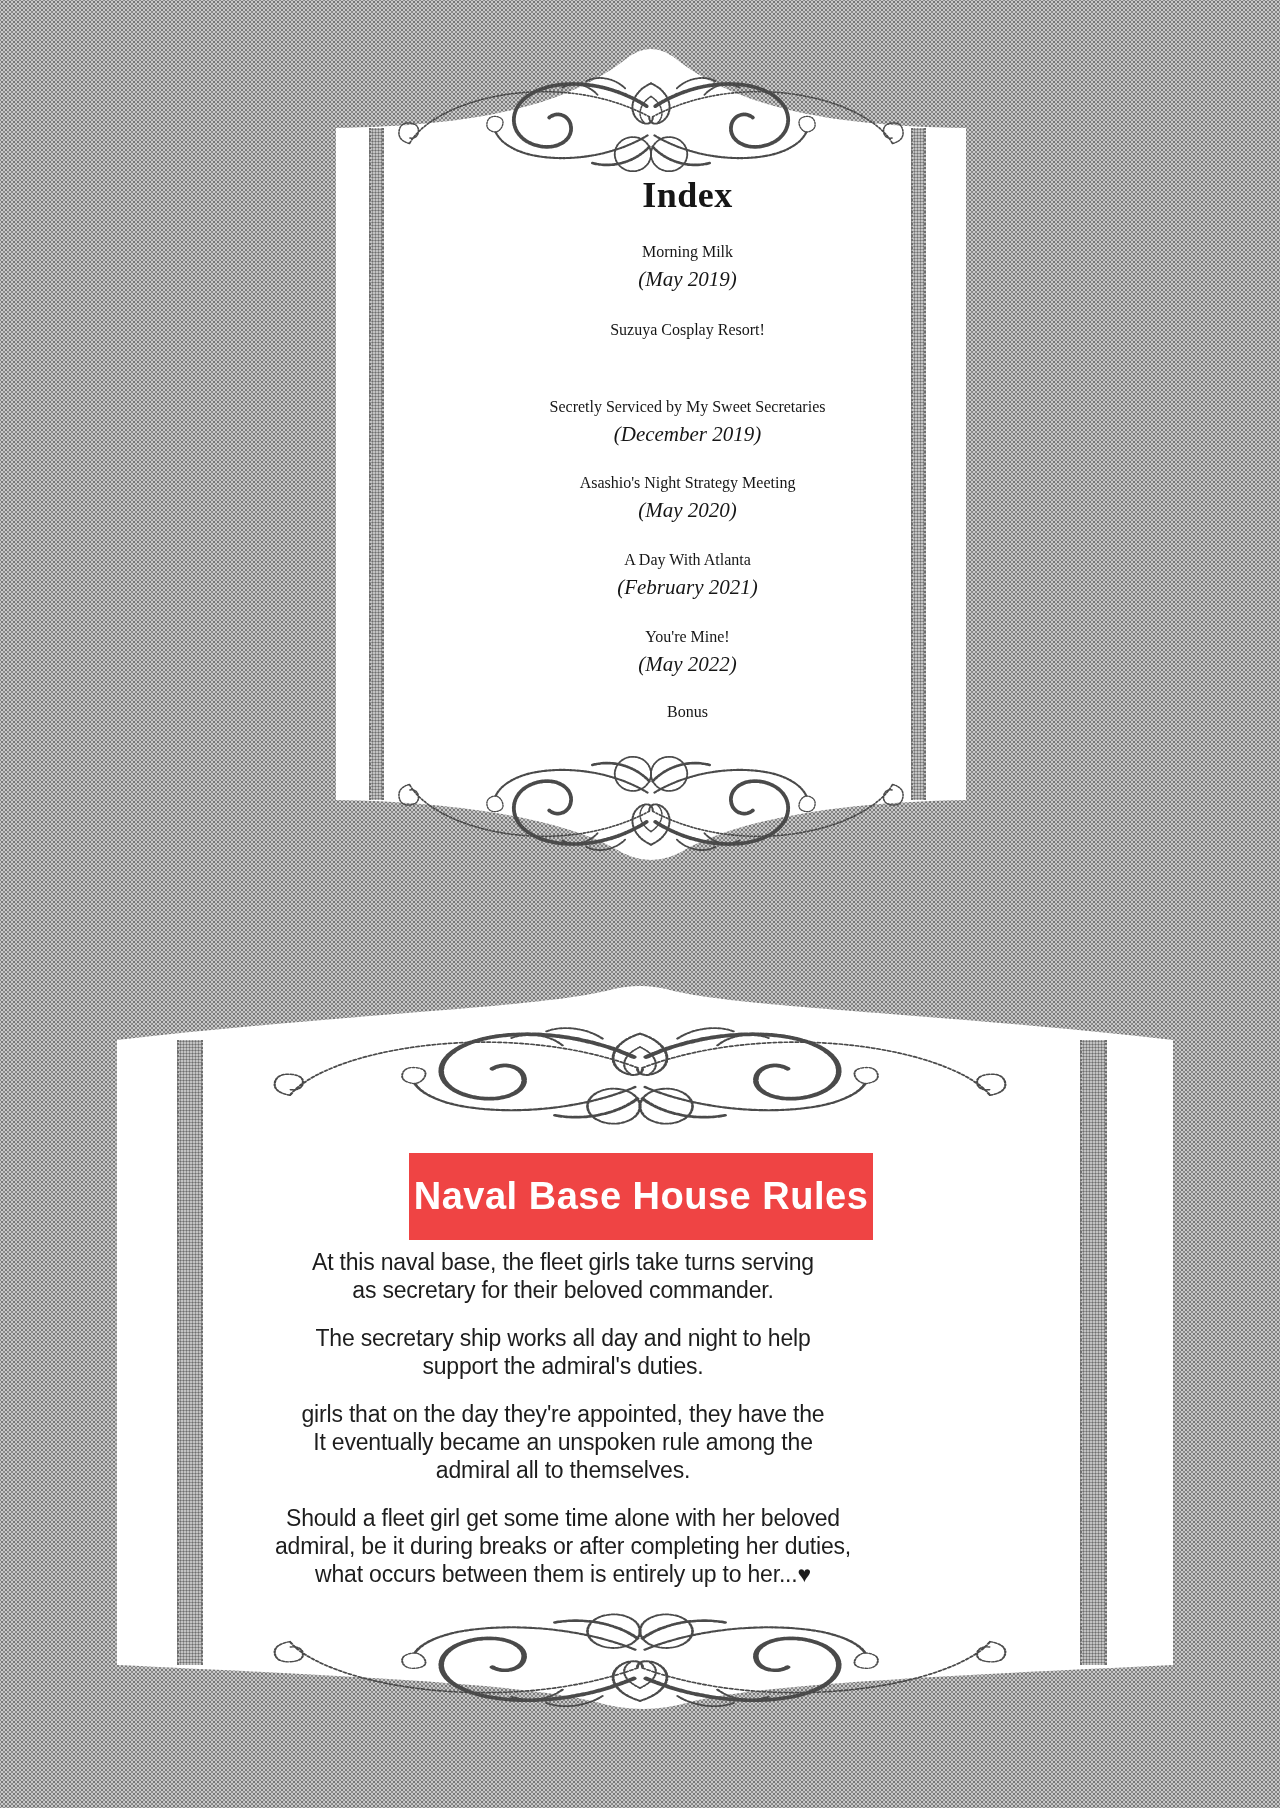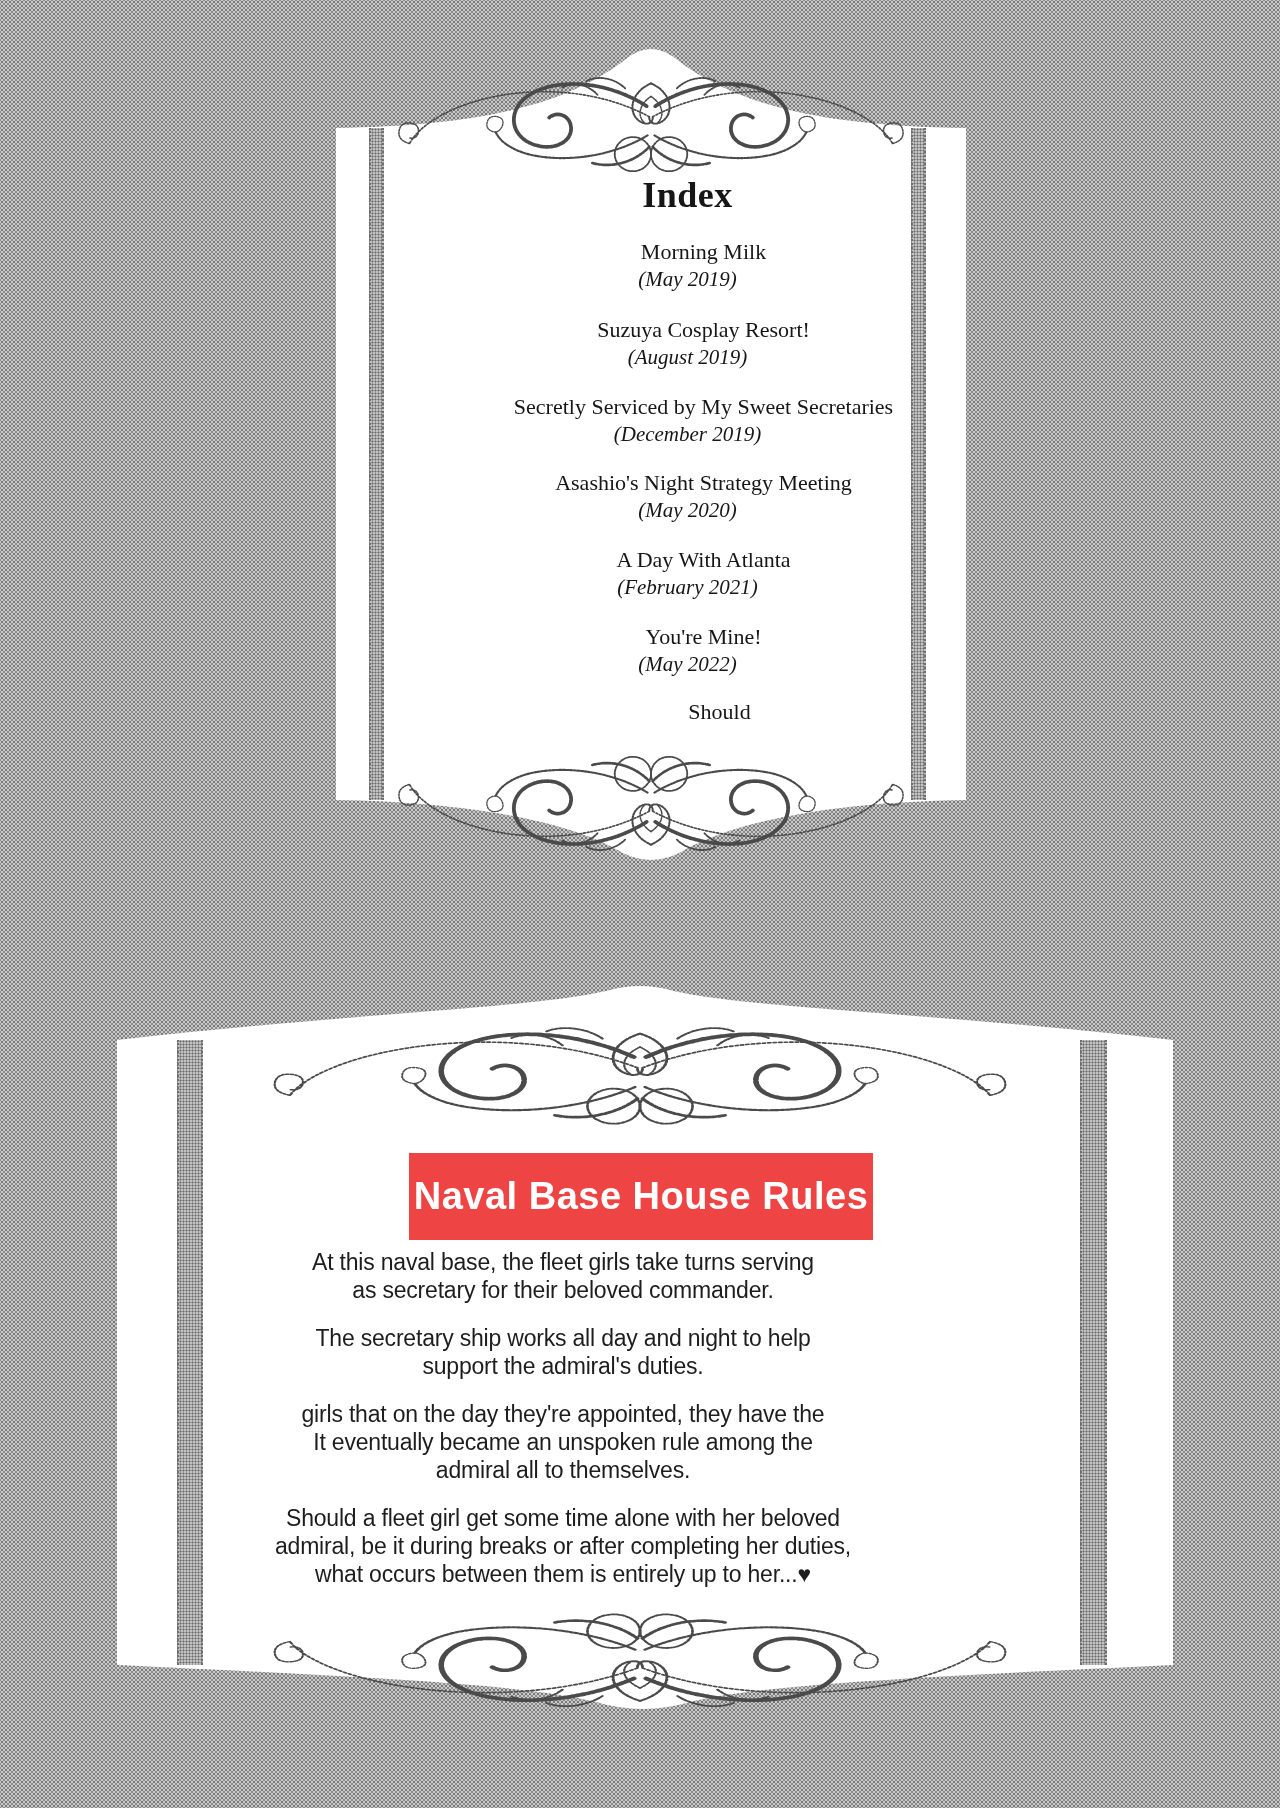--- a/index.html
+++ b/index.html
@@ -24,21 +24,21 @@
     background-size:3px 3px,3px 3px;
     background-position:0 0,1.5px 1.5px;
     border-left:2px dotted #6f6f6f;
     border-right:2px dotted #6f6f6f;
     box-sizing:border-box;
   }
   
   .abs{position:absolute;text-align:center;}
   .idx{left:336px;width:631px;color:#161616;padding-left:36px;}
   .idx-title{font-size:36px;font-weight:bold;line-height:48px;letter-spacing:0.5px;}
-  .idx-entry-title{font-size:22px;line-height:28px;margin-left:32px;}
+  .idx-entry-title{font-size:16px;line-height:28px;}
   .idx-entry-date{font-size:21px;line-height:26px;font-style:italic;text-align:center;}
   
   .rules{left:117px;width:892px;color:#1d1d1d;font-family:"Liberation Sans","DejaVu Sans",sans-serif;}
   .rules-title-box{
     position:absolute;left:409px;top:1153px;width:464px;height:87px;
     display:flex;align-items:center;justify-content:center;
   }
   .rules-title{
     font-family:"Liberation Sans","DejaVu Sans",sans-serif;
     font-weight:bold;font-size:38px;letter-spacing:0.5px;
@@ -102,40 +102,39 @@
 
 <div>
   <div class="abs idx idx-title" style="top:171px">Index</div>
 
   <div class="abs idx" style="top:238px">
     <div class="idx-entry-title">Morning Milk</div>
     <div class="idx-entry-date">(May 2019)</div>
   </div>
   <div class="abs idx" style="top:316px">
     <div class="idx-entry-title">Suzuya Cosplay Resort!</div>
-    <div class="idx-entry-date">(August 2019)</div>
   </div>
   <div class="abs idx" style="top:393px">
     <div class="idx-entry-title">Secretly Serviced by My Sweet Secretaries</div>
     <div class="idx-entry-date">(December 2019)</div>
   </div>
   <div class="abs idx" style="top:469px">
     <div class="idx-entry-title">Asashio's Night Strategy Meeting</div>
     <div class="idx-entry-date">(May 2020)</div>
   </div>
   <div class="abs idx" style="top:546px">
     <div class="idx-entry-title">A Day With Atlanta</div>
     <div class="idx-entry-date">(February 2021)</div>
   </div>
   <div class="abs idx" style="top:623px">
     <div class="idx-entry-title">You're Mine!</div>
     <div class="idx-entry-date">(May 2022)</div>
   </div>
 
-  <div class="abs idx idx-entry-title" style="top:698px">Should</div>
+  <div class="abs idx idx-entry-title" style="top:698px">Bonus</div>
 </div>
 
 <div>
   <div class="rules-title-box" style="background:#ef4444">
     <span class="rules-title" style="color:#ffffff">Naval Base House Rules</span>
   </div>
 
   <div class="abs rules rules-par" style="top:1248px">
     <div>At this naval base, the fleet girls take turns serving</div>
     <div>as secretary for their beloved commander.</div>

